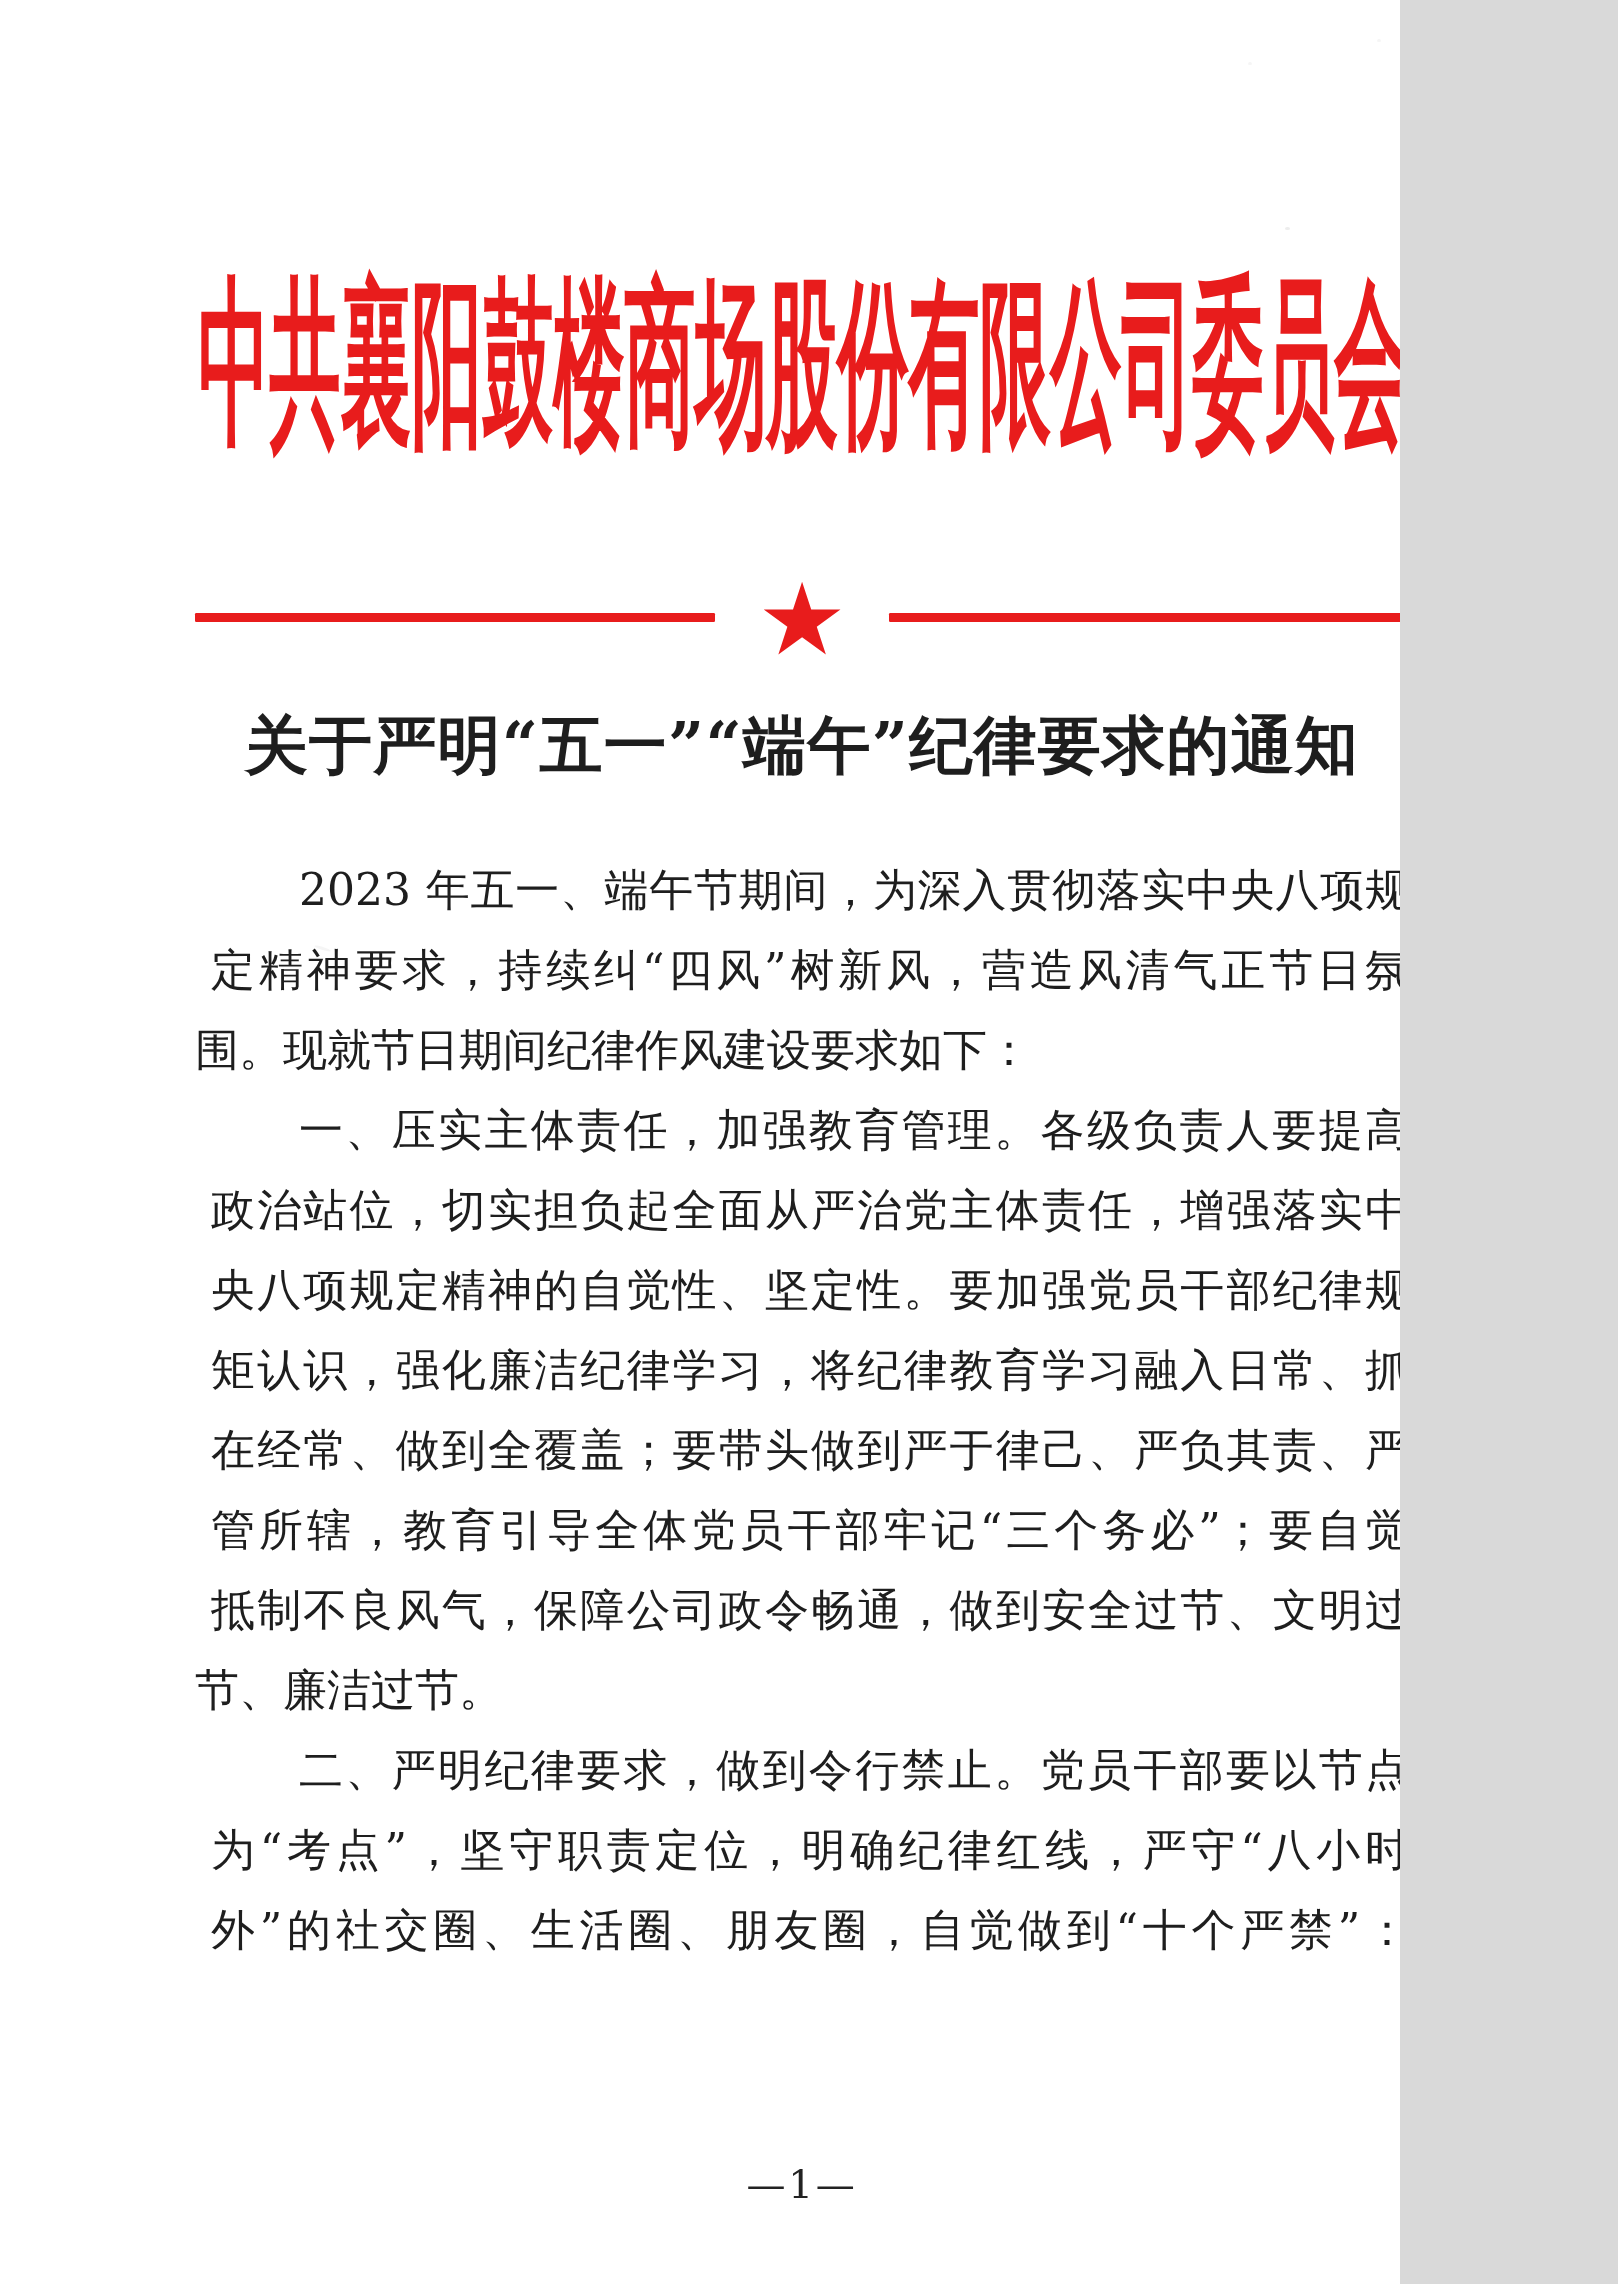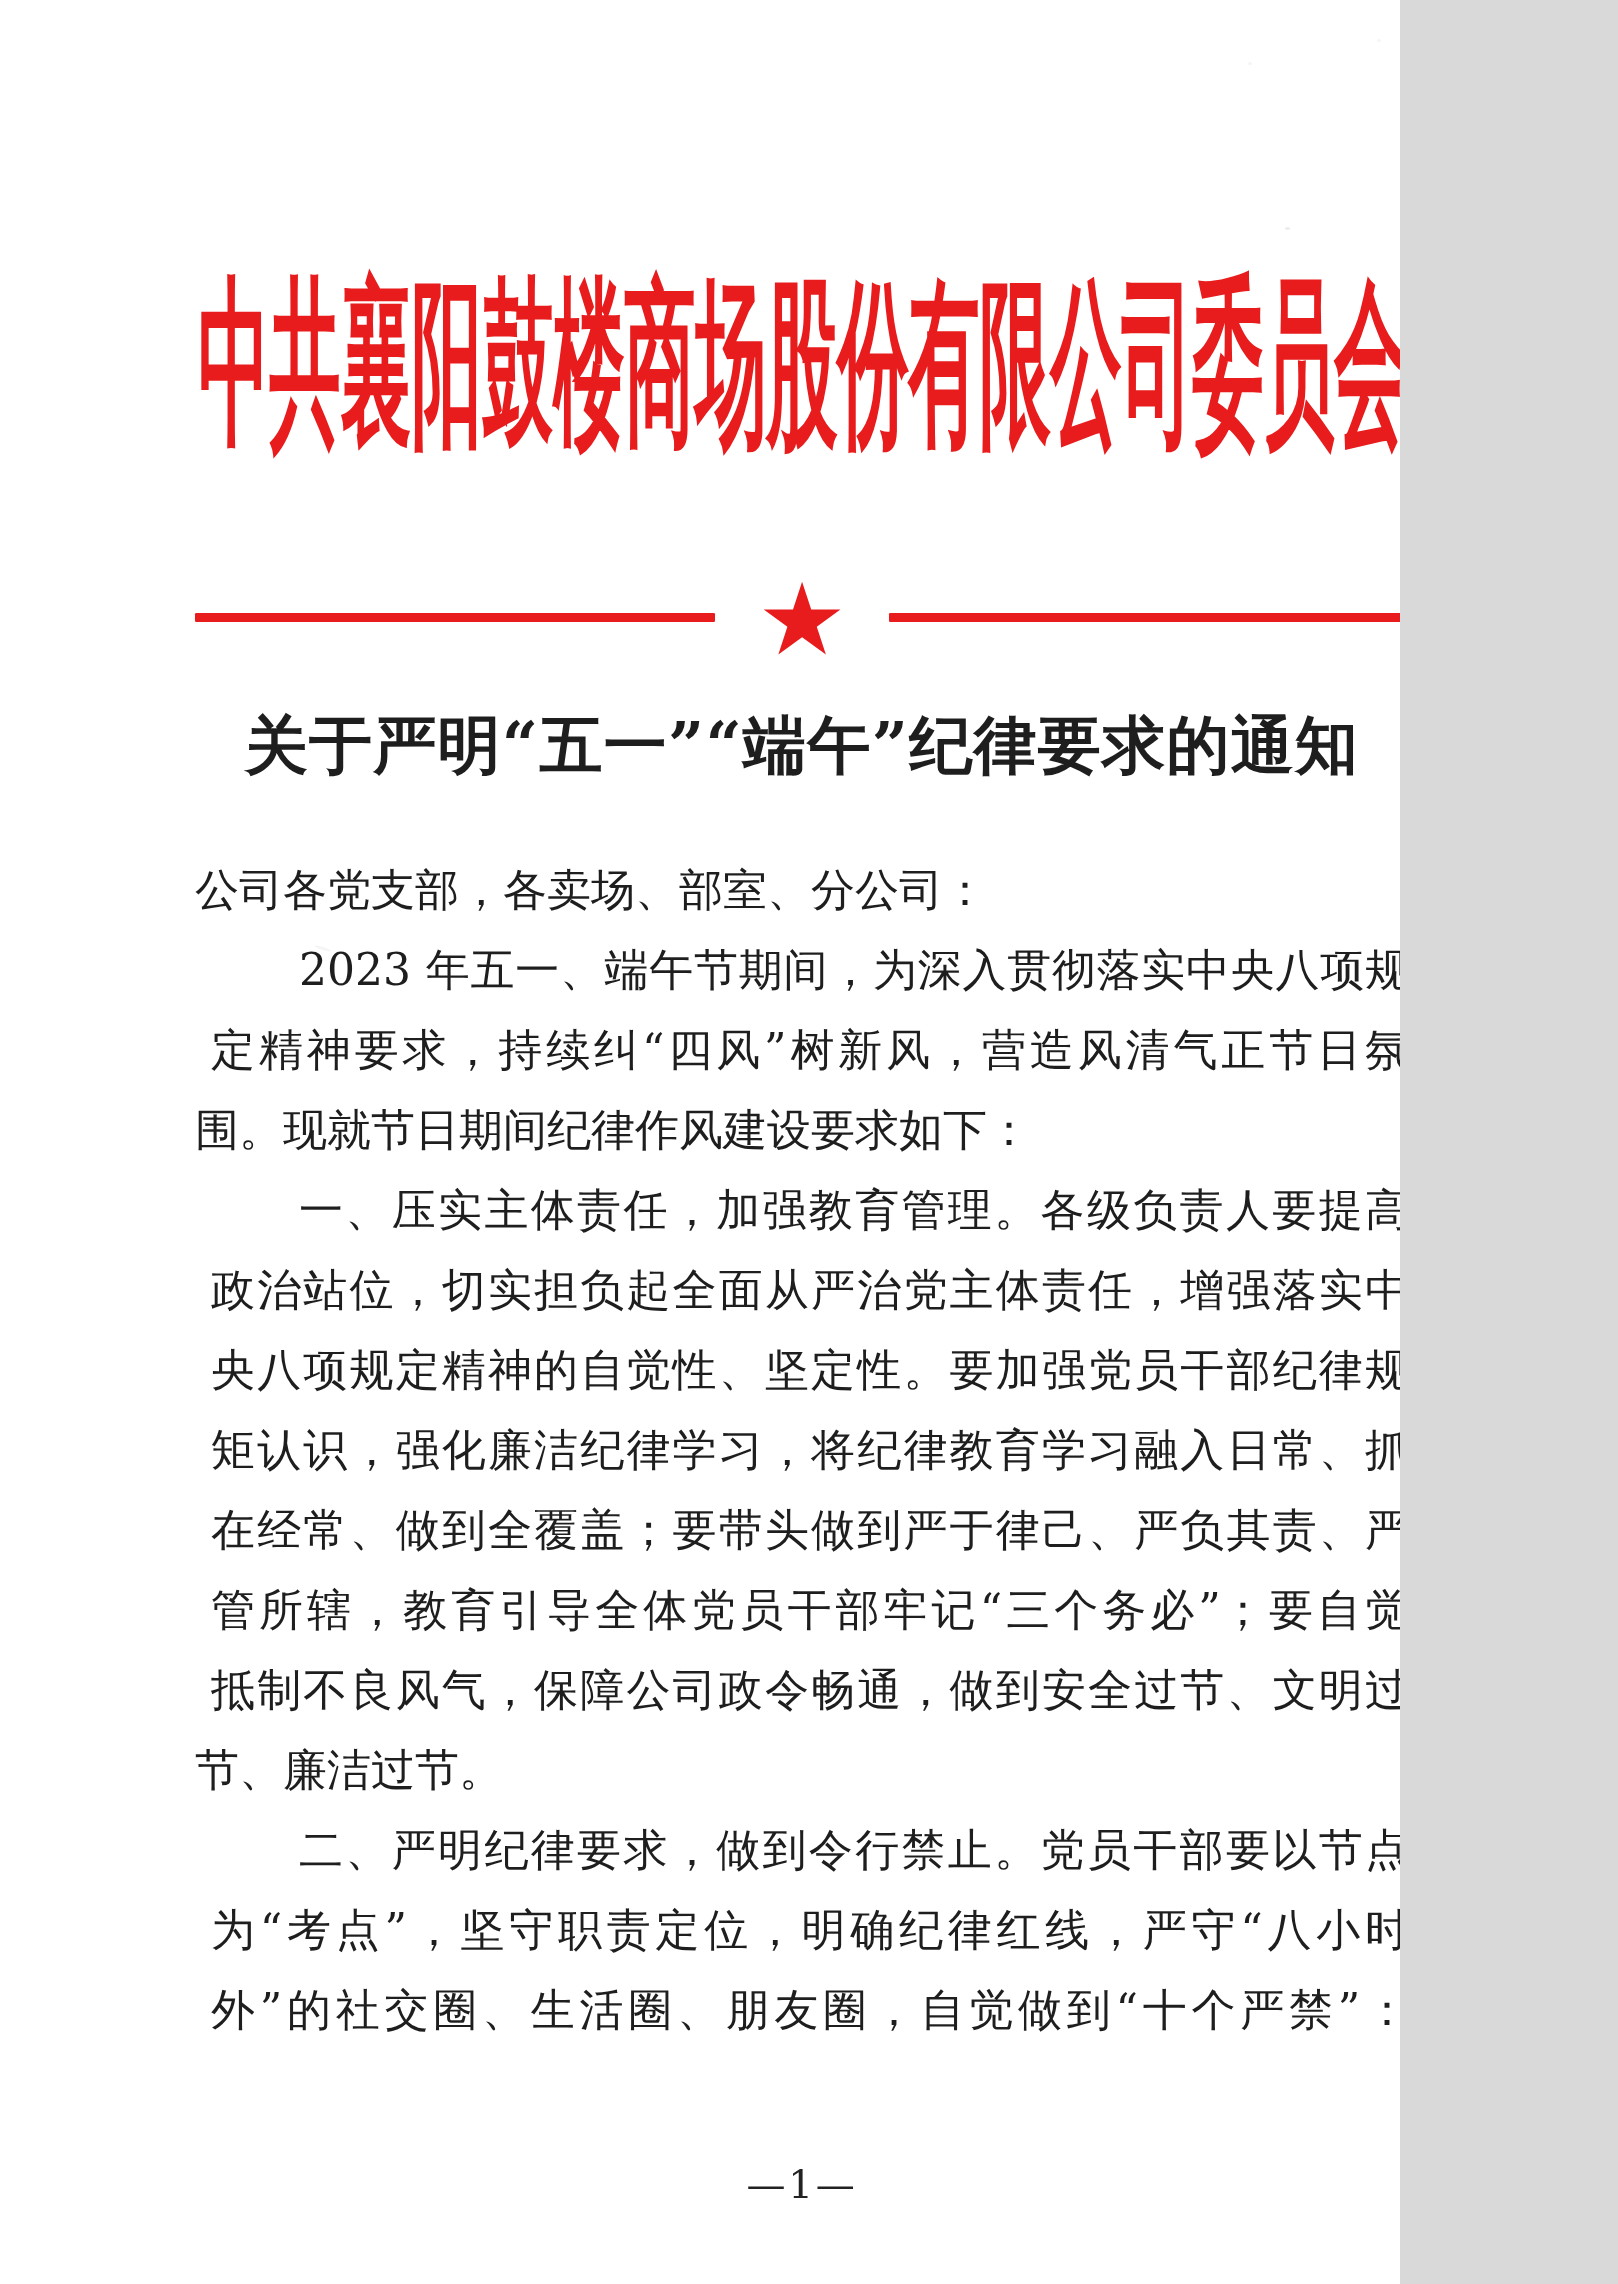--- a/index.html
+++ b/index.html
@@ -99,21 +99,20 @@
 
   <div class="column divider">
     <div class="rule left"></div>
     <div class="star">★</div>
     <div class="rule right"></div>
   </div>
 
   <div class="column doc-title">关于严明“五一”“端午”纪律要求的通知</div>
 
   <div class="column body-text">
-    <div class="line"><span>公司各党支部，各卖场、部室、分公司：</span></div>
     <div class="line jf ind"><span>2023 年五一、端午节期间，为深入贯彻落实中央八项规</span></div>
     <div class="line jf"><span>定精神要求，持续纠“四风”树新风，营造风清气正节日氛</span></div>
     <div class="line"><span>围。现就节日期间纪律作风建设要求如下：</span></div>
     <div class="line jf ind"><span class="b">一、压实主体责任，加强教育管理。</span><span>各级负责人要提高</span></div>
     <div class="line jf"><span>政治站位，切实担负起全面从严治党主体责任，增强落实中</span></div>
     <div class="line jf"><span>央八项规定精神的自觉性、坚定性。要加强党员干部纪律规</span></div>
     <div class="line jf"><span>矩认识，强化廉洁纪律学习，将纪律教育学习融入日常、抓</span></div>
     <div class="line jf"><span>在经常、做到全覆盖；要带头做到严于律己、严负其责、严</span></div>
     <div class="line jf"><span>管所辖，教育引导全体党员干部牢记“三个务必”；要自觉</span></div>
     <div class="line jf"><span>抵制不良风气，保障公司政令畅通，做到安全过节、文明过</span></div>

